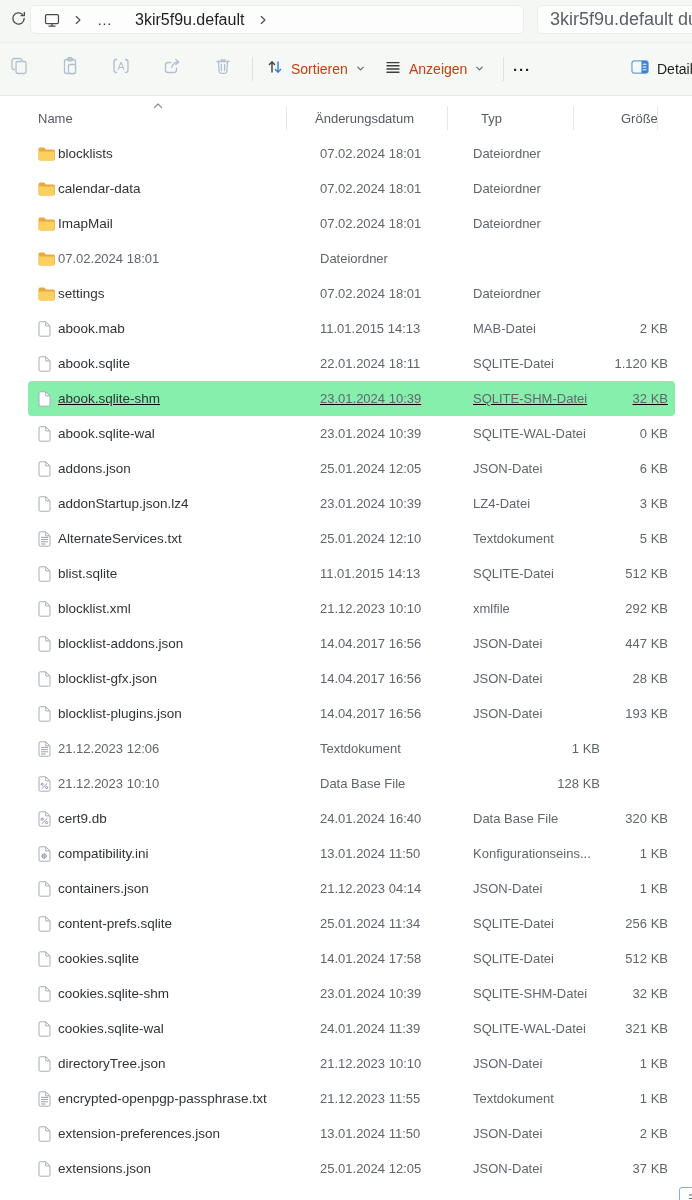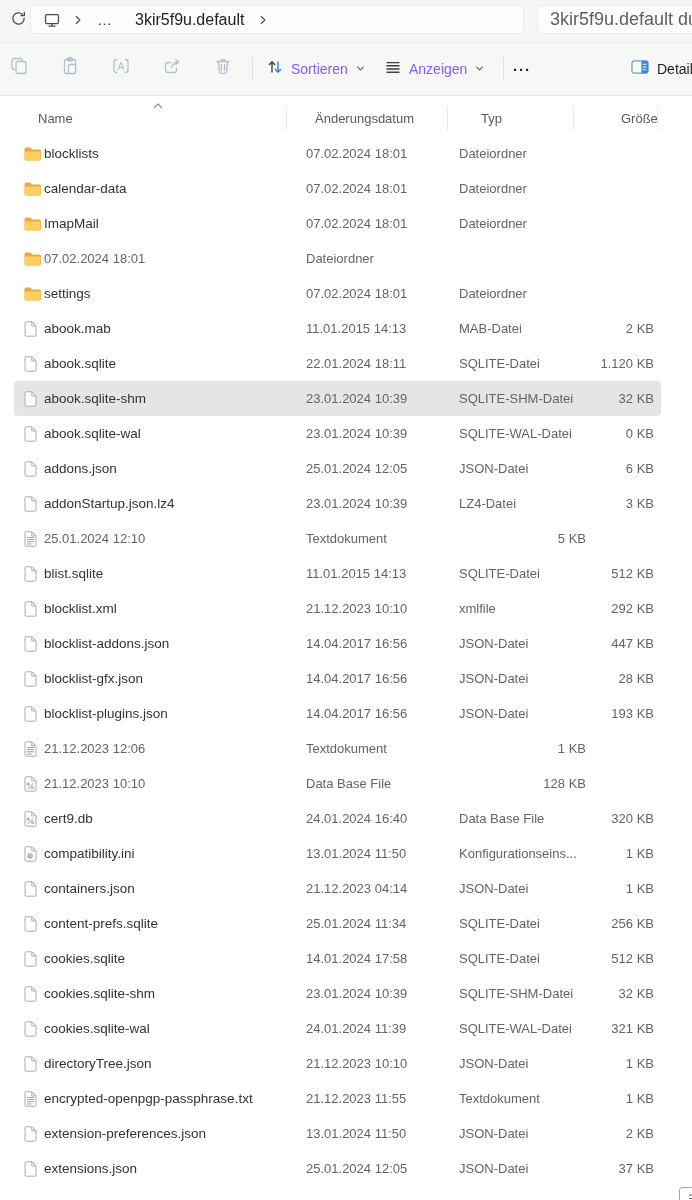--- a/index.html
+++ b/index.html
@@ -22,40 +22,40 @@
   .search span{font-size:18px;color:#5a5f66;padding-left:12px;white-space:nowrap;}
 
   
   .toolbar{position:absolute;left:0;top:43px;width:692px;height:52px;background:#f6f8f6;
            border-bottom:1px solid #e4e6e4;}
   .tool-ico{position:absolute;top:8px;width:34px;height:34px;border-radius:4px;
             display:flex;align-items:center;justify-content:center;}
   .tb-sep{position:absolute;top:14px;width:1px;height:24px;background:#dfe2df;}
   .tool-lbl-btn{position:absolute;top:8px;height:36px;display:flex;align-items:center;gap:7px;
                 border-radius:4px;padding:0 4px;}
-  .tool-lbl-btn .lbl{font-size:14px;color:#8b5cf6;}
+  .tool-lbl-btn .lbl{font-size:14px;color:#c2410c;}
   .more-btn{position:absolute;top:8px;height:36px;display:flex;align-items:center;border-radius:4px;
             font-size:15px;color:#1f1f1f;letter-spacing:1px;font-weight:bold;}
   .details-btn{position:absolute;top:8px;left:631px;height:36px;display:flex;align-items:center;gap:7px;
                white-space:nowrap;}
   .details-btn .lbl{font-size:14px;color:#1f1f1f;}
 
   
   .list-header{position:absolute;left:10px;top:103px;width:647px;height:30px;box-sizing:border-box;
                padding-left:10px;display:grid;grid-template-columns:282px 153px 127px 68px;align-items:center;gap:13px;}
   .list-header .h{font-size:13px;color:#565b61;}
   .h-name{padding-left:18px;}
   .hdr-sep{position:absolute;top:3px;width:1px;height:24px;background:#e7e9e7;}
   .sort-caret{position:absolute;left:152px;top:96px;}
 
   
-  .rows{position:absolute;left:14px;top:136px;width:647px;}
+  .rows{position:absolute;left:28px;top:136px;width:647px;}
   .row{height:35px;box-sizing:border-box;padding-left:10px;padding-right:7px;border-radius:4px;
        display:grid;grid-template-columns:20px 262px 153px 127px 1fr;align-items:center;}
-  .row.selected{background:#e5e5e5;}
+  .row.selected{background:#86efac;text-decoration:underline;}
   .cell-icon{display:flex;align-items:center;}
   .cell-name{font-size:13.5px;color:#303336;white-space:nowrap;overflow:hidden;}
   .cell-date,.cell-type{font-size:13px;color:#606ism5;color:#60656b;white-space:nowrap;overflow:hidden;}
   .cell-size{font-size:13px;color:#60656b;text-align:right;white-space:nowrap;}
 
   
   .view-toggle{position:absolute;left:679px;top:1187px;width:28px;height:22px;background:#fff;
                border:1px solid #7fb0e0;border-radius:3px;display:flex;align-items:center;justify-content:center;}
 </style>
 </head>
@@ -370,20 +370,21 @@
             <path d="M1 2 q0-1.2 1.2-1.2 h5.6 l4.2 4.2 v9 q0 1.2-1.2 1.2 h-8.6 q-1.2 0-1.2-1.2 z" fill="#fff" stroke="#a6adb5" stroke-width="1"></path>
             <path d="M7.8 0.9 v4 h4.2" fill="none" stroke="#a6adb5" stroke-width="1"></path>
             <g stroke="#8f959c" stroke-width="0.9">
               <path d="M3 6.4 h7"></path>
               <path d="M3 8.6 h7"></path>
               <path d="M3 10.8 h7"></path>
               <path d="M3 13 h4.5"></path>
             </g>
           </svg>
         </span>
+      <span class="cell-name">AlternateServices.txt</span>
       <span class="cell-date">25.01.2024 12:10</span>
       <span class="cell-type">Textdokument</span>
       <span class="cell-size">5 KB</span>
     </div>
 
     <div class="row">
       <span class="cell-icon">
           <svg width="13" height="16" viewBox="0 0 13 16">
             <path d="M1 2 q0-1.2 1.2-1.2 h5.6 l4.2 4.2 v9 q0 1.2-1.2 1.2 h-8.6 q-1.2 0-1.2-1.2 z" fill="#fff" stroke="#a6adb5" stroke-width="1"></path>
             <path d="M7.8 0.9 v4 h4.2" fill="none" stroke="#a6adb5" stroke-width="1"></path>

